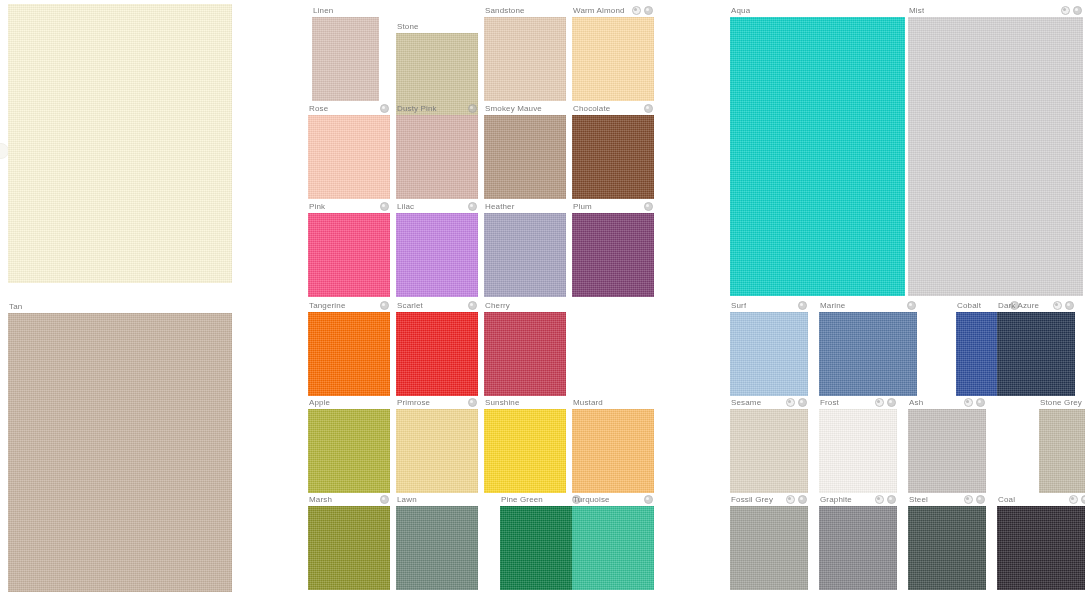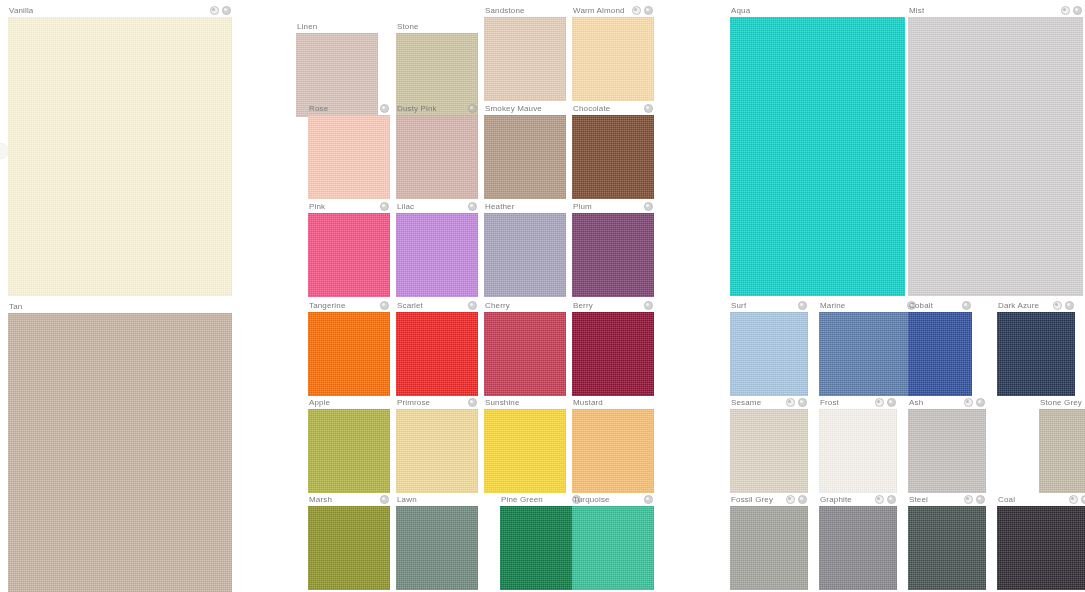--- a/index.html
+++ b/index.html
@@ -115,37 +115,30 @@
     border: 1px solid #e4e2d6;
     opacity: .55;
   }
 </style>
 </head>
 <body>
 
 <div id="board">
   <div class="nav-arrow"></div>
 <div class="card" style="left: 8px; width: 224px; top: 4px;">
-      <div class="card-head">
-        <span class="card-name">Vanilla</span>
-        <span class="icons">
-          <span class="ico compare"></span>
-          <span class="ico zoomin"></span>
-        </span>
-      </div>
       <div class="chip" style="height: 279px; background-color: rgb(251, 245, 216);"></div>
     </div>
     <div class="card" style="left: 8px; width: 224px; top: 300px;">
       <div class="card-head">
         <span class="card-name">Tan</span>
         <span class="icons"></span>
       </div>
       <div class="chip" style="height: 284px; background-color: rgb(199, 180, 162);"></div>
     </div>
-    <div class="card" style="left: 296px; width: 82px; top: 4px; margin-top: 16px;">
+    <div class="card" style="left: 312px; width: 67px; top: 4px;">
       <div class="card-head">
         <span class="card-name">Linen</span>
         <span class="icons"></span>
       </div>
       <div class="chip" style="height: 84px; background-color: rgb(217, 194, 184);"></div>
     </div>
     <div class="card" style="left: 396px; width: 82px; top: 20px;">
       <div class="card-head">
         <span class="card-name">Stone</span>
         <span class="icons"></span>
@@ -255,29 +248,20 @@
       </div>
       <div class="chip" style="height: 84px; background-color: rgb(238, 34, 34);"></div>
     </div>
     <div class="card" style="left: 484px; width: 82px; top: 299px;">
       <div class="card-head">
         <span class="card-name">Cherry</span>
         <span class="icons"></span>
       </div>
       <div class="chip" style="height: 84px; background-color: rgb(195, 58, 81);"></div>
     </div>
-    <div class="card" style="left: 572px; width: 82px; top: 299px;">
-      <div class="card-head">
-        <span class="card-name">Berry</span>
-        <span class="icons">
-          <span class="ico zoomin"></span>
-        </span>
-      </div>
-      <div class="chip" style="height: 84px; background-color: rgb(140, 13, 49);"></div>
-    </div>
     <div class="card" style="left: 308px; width: 82px; top: 396px;">
       <div class="card-head">
         <span class="card-name">Apple</span>
         <span class="icons"></span>
       </div>
       <div class="chip" style="height: 84px; background-color: rgb(178, 180, 58);"></div>
     </div>
     <div class="card" style="left: 396px; width: 82px; top: 396px;">
       <div class="card-head">
         <span class="card-name">Primrose</span>
@@ -363,21 +347,21 @@
     </div>
     <div class="card" style="left: 819px; width: 98px; top: 299px;">
       <div class="card-head">
         <span class="card-name">Marine</span>
         <span class="icons">
           <span class="ico zoomin"></span>
         </span>
       </div>
       <div class="chip" style="height: 84px; background-color: rgb(91, 123, 168);"></div>
     </div>
-    <div class="card" style="left: 908px; width: 64px; top: 299px;">
+    <div class="card" style="left: 956px; width: 64px; top: 299px;">
       <div class="card-head">
         <span class="card-name">Cobalt</span>
         <span class="icons">
           <span class="ico zoomin"></span>
         </span>
       </div>
       <div class="chip" style="height: 84px; background-color: rgb(46, 77, 155);"></div>
     </div>
     <div class="card" style="left: 997px; width: 78px; top: 299px;">
       <div class="card-head">

